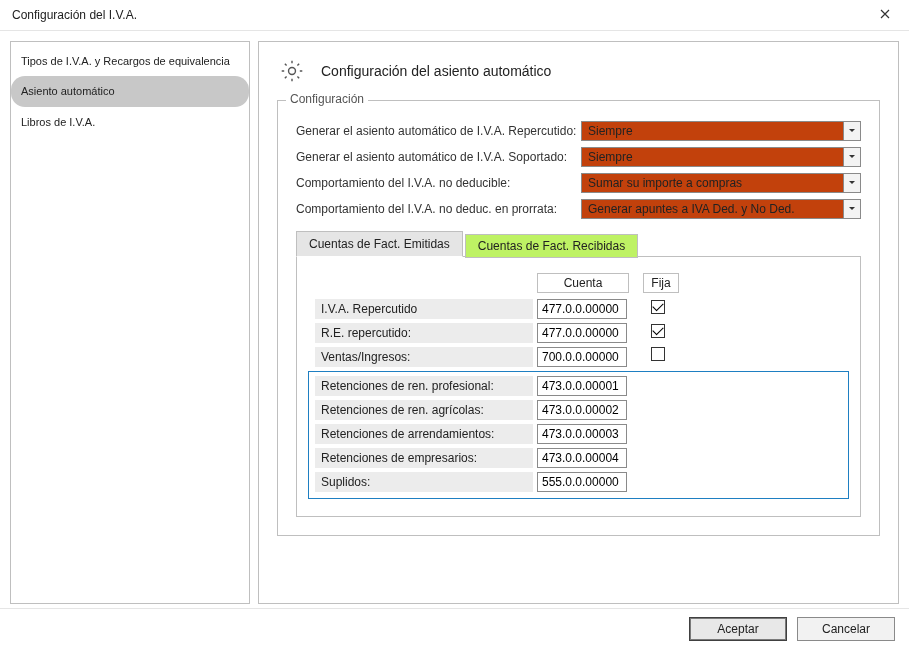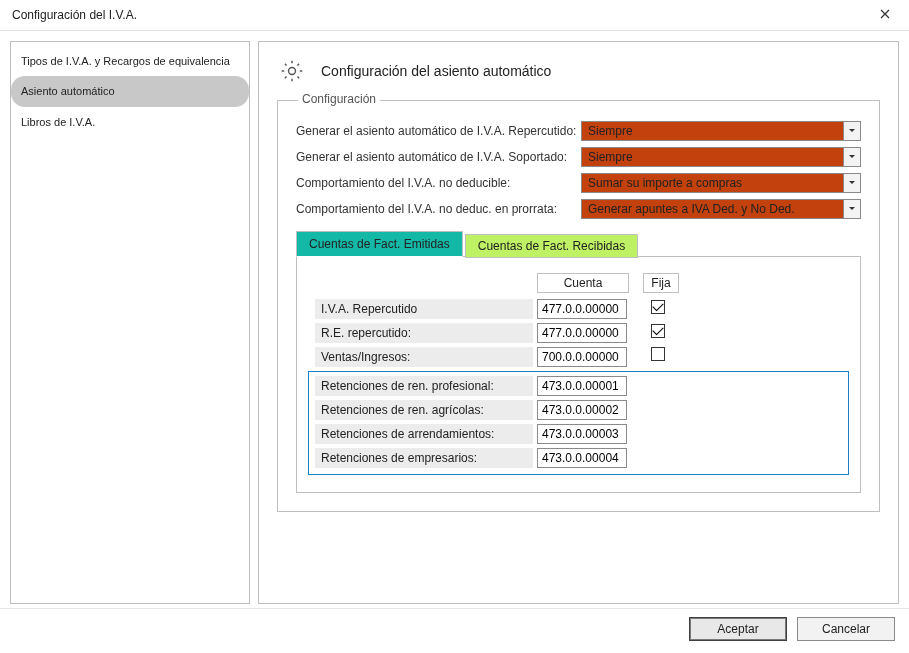--- a/index.html
+++ b/index.html
@@ -87,21 +87,21 @@
     margin: 0;
   }
   .groupbox {
     border: 1px solid #bfbfbf;
     padding: 14px 18px 18px 18px;
     position: relative;
   }
   .groupbox > .legend {
     position: absolute;
     top: -9px;
-    left: 20px;
+    left: 8px;
     background: #ffffff;
     padding: 0 4px;
     font-size: 12px;
     color: #555;
   }
   .form-rows {
     margin-top: 6px;
   }
   .form-row {
     display: flex;
@@ -155,21 +155,21 @@
     padding: 4px 12px;
     font-size: 12px;
     background: #bef264;
     margin-right: 2px;
     cursor: pointer;
     position: relative;
     z-index: 1;
     top: 1px;
   }
   .tab.active {
-    background: #14b8a6;
+    background: #e5e5e5;
     border-bottom: 1px solid #ffffff;
     padding-top: 5px;
     padding-bottom: 5px;
     top: 0;
   }
   .tabcontent {
     border: 1px solid #bfbfbf;
     border-top: none;
     padding: 16px 18px 20px 18px;
   }
@@ -384,20 +384,24 @@
               <input class="rinput" value="473.0.0.00002" style="">
             </div>
             <div class="grid-row">
               <span class="rlabel">Retenciones de arrendamientos:</span>
               <input class="rinput" value="473.0.0.00003" style="">
             </div>
             <div class="grid-row">
               <span class="rlabel">Retenciones de empresarios:</span>
               <input class="rinput" value="473.0.0.00004" style="">
             </div>
+            <div class="grid-row">
+              <span class="rlabel">Suplidos:</span>
+              <input class="rinput" value="555.0.0.00000" style="">
+            </div>
           </div>
 
         </div>
       </div>
     </div>
   </div>
 
   <div class="footer">
     <div class="btn primary">Aceptar</div>
     <div class="btn">Cancelar</div>

